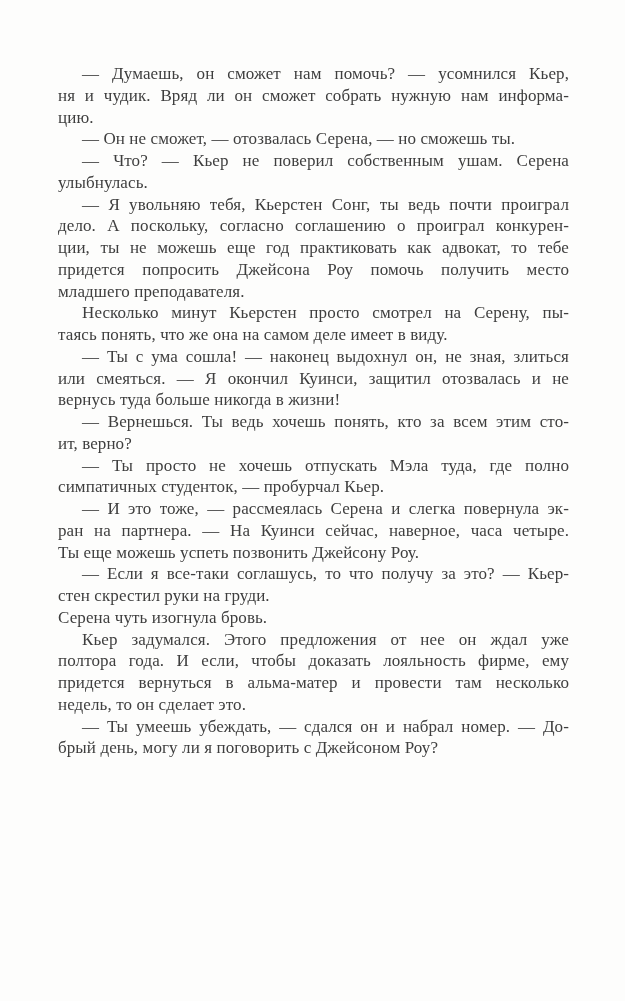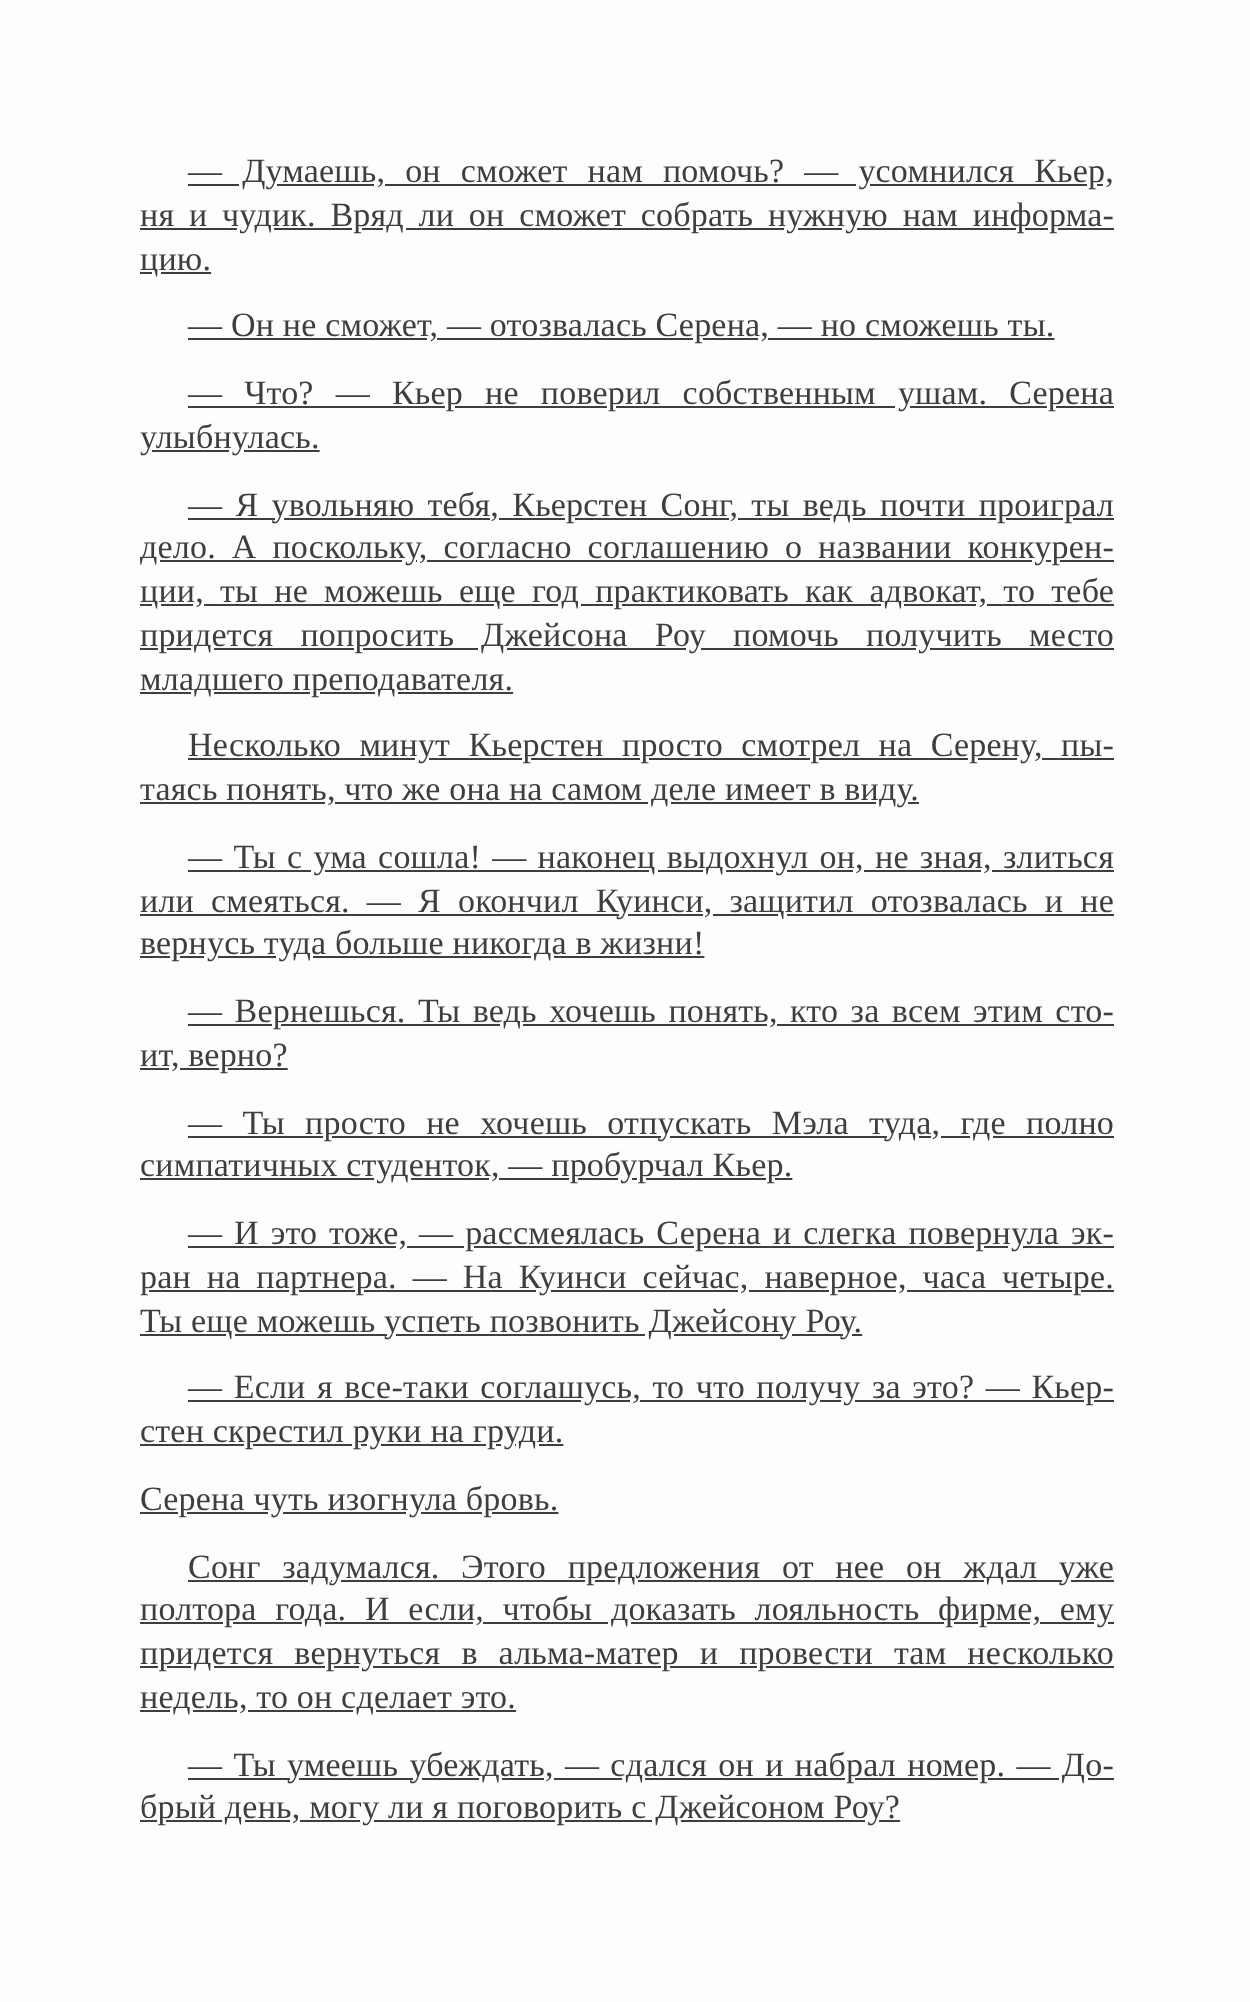--- a/index.html
+++ b/index.html
@@ -26,23 +26,22 @@
       position: absolute;
       top: 63px;
       left: 58px;
       width: 511px;
       font-size: 17px;
       line-height: 21.75px;
       color: #3e3e3e;
       letter-spacing: 0.1px;
     }
     .paragraph {
-      margin: 12px;
+      margin: 0;
       padding: 0;
-      text-decoration: underline;
     }
     .line {
       text-align: justify;
       text-align-last: justify;
       white-space: normal;
       overflow: hidden;
       height: 21.75px;
     }
     .line.last {
       text-align: right;
@@ -64,21 +63,21 @@
       </div>
       <div class="paragraph">
         <div class="line first last">— Он не сможет, — отозвалась Серена, — но сможешь ты.</div>
       </div>
       <div class="paragraph">
         <div class="line first">— Что? — Кьер не поверил собственным ушам. Серена</div>
         <div class="line last">улыбнулась.</div>
       </div>
       <div class="paragraph">
         <div class="line first">— Я увольняю тебя, Кьерстен Сонг, ты ведь почти проиграл</div>
-        <div class="line">дело. А поскольку, согласно соглашению о названии конкурен-</div>
+        <div class="line">дело. А поскольку, согласно соглашению о проиграл конкурен-</div>
         <div class="line">ции, ты не можешь еще год практиковать как адвокат, то тебе</div>
         <div class="line">придется попросить Джейсона Роу помочь получить место</div>
         <div class="line last">младшего преподавателя.</div>
       </div>
       <div class="paragraph">
         <div class="line first">Несколько минут Кьерстен просто смотрел на Серену, пы-</div>
         <div class="line last">таясь понять, что же она на самом деле имеет в виду.</div>
       </div>
       <div class="paragraph">
         <div class="line first">— Ты с ума сошла! — наконец выдохнул он, не зная, злиться</div>
@@ -99,21 +98,21 @@
         <div class="line last">Ты еще можешь успеть позвонить Джейсону Роу.</div>
       </div>
       <div class="paragraph">
         <div class="line first">— Если я все-таки соглашусь, то что получу за это? — Кьер-</div>
         <div class="line last">стен скрестил руки на груди.</div>
       </div>
       <div class="paragraph">
         <div class="line last">Серена чуть изогнула бровь.</div>
       </div>
       <div class="paragraph">
-        <div class="line first">Сонг задумался. Этого предложения от нее он ждал уже</div>
+        <div class="line first">Кьер задумался. Этого предложения от нее он ждал уже</div>
         <div class="line">полтора года. И если, чтобы доказать лояльность фирме, ему</div>
         <div class="line">придется вернуться в альма-матер и провести там несколько</div>
         <div class="line last">недель, то он сделает это.</div>
       </div>
       <div class="paragraph">
         <div class="line first">— Ты умеешь убеждать, — сдался он и набрал номер. — До-</div>
         <div class="line last">брый день, могу ли я поговорить с Джейсоном Роу?</div>
       </div>
     </div>
 </div>

